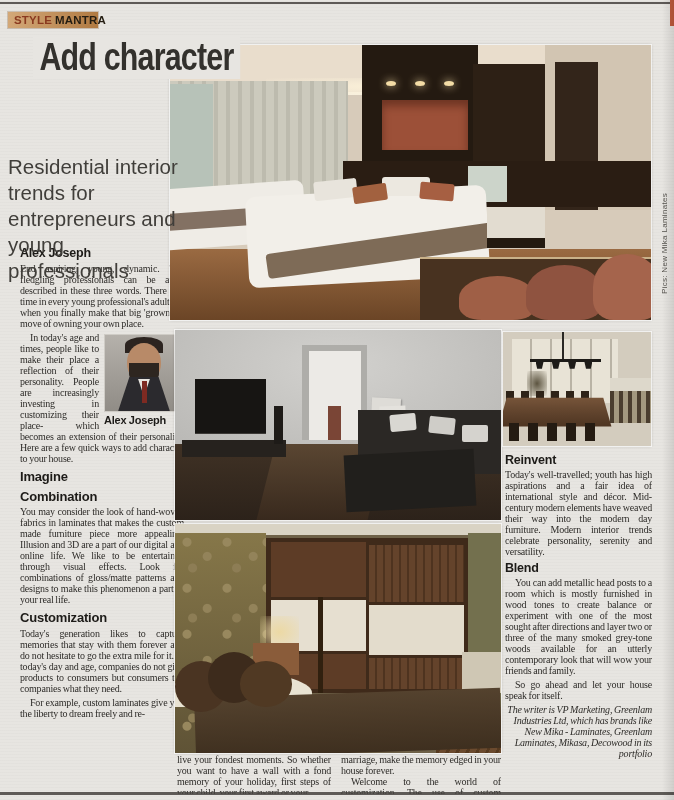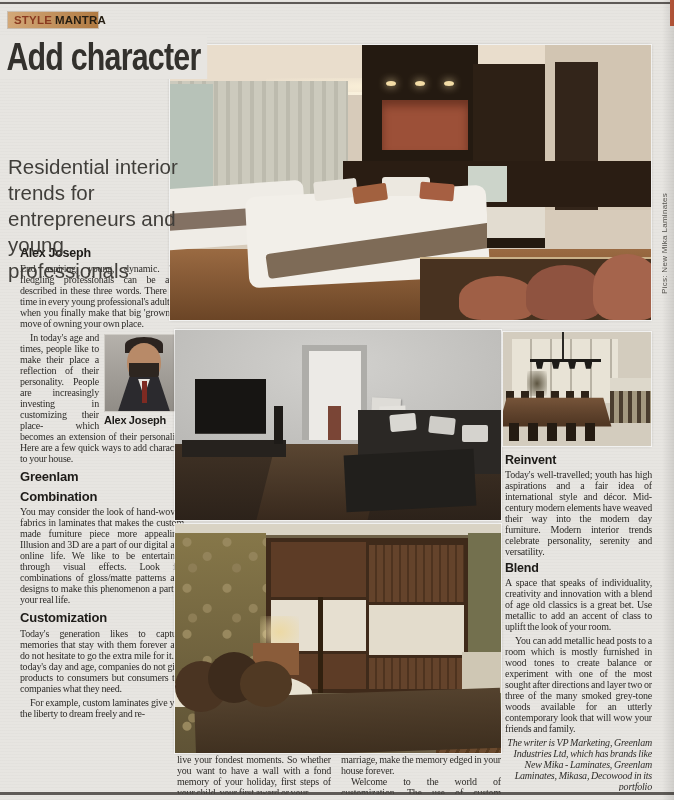--- a/index.html
+++ b/index.html
@@ -14,21 +14,21 @@
 
   
   .kicker{position:absolute;left:8px;top:12px;width:84px;height:16px;
           background:linear-gradient(90deg,#d3a878,#b07a42);display:flex;align-items:center;
           font-family:"Liberation Sans",sans-serif;font-weight:bold;font-size:11.5px;
           padding-left:6px;letter-spacing:.2px;box-shadow:0 0 0 1px rgba(120,80,40,.25);}
   .kicker .style{color:#8a3a20;margin-right:3px;}
   .kicker .mantra{color:#241d12;}
 
   
-  .headline{position:absolute;left:0;top:36px;z-index:3;}
+  .headline{position:absolute;left:0;top:36px;z-index:3;padding-left:33px;}
   .hl1{display:inline-block;background:#e7e5e1;padding:0 8px 0 8px;
        font-family:"Liberation Sans",sans-serif;font-weight:bold;font-size:38px;
        color:#33312d;letter-spacing:-1px;transform:scaleX(.80);transform-origin:left top;white-space:nowrap;}
   .hl2{display:inline-block;background:#e7e5e1;margin-top:2px;padding:2px 12px 4px 8px;
        font-family:"Liberation Sans",sans-serif;font-weight:bold;font-size:55px;
        color:#2b2926;letter-spacing:-2px;transform:scaleX(.72);transform-origin:left top;white-space:nowrap;}
 
   .standfirst{position:absolute;left:8px;top:154px;width:170px;z-index:2;
        font-family:"Liberation Sans",sans-serif;font-size:20.5px;line-height:26px;color:#403e3a;}
 
@@ -213,21 +213,21 @@
         <div class="hair"></div>
         <div class="head"></div>
         <div class="beard"></div>
         <div class="suit"></div>
         <div class="shirt"></div>
         <div class="tie"></div>
       </div>
       <div class="portrait-caption">Alex Joseph</div>
     </div>
     <p class="indent">In today's age and times, people like to make their place a reflection of their personality. People are increasingly investing in customizing their place- which becomes an extension of their personality. Here are a few quick ways to add character to your house.</p>
-    <h3 class="sec">Greenlam</h3>
+    <h3 class="sec">Imagine</h3>
     <h3 class="sec">Combination</h3>
     <p>You may consider the look of hand-woven fabrics in laminates that makes the custom made furniture piece more appealing. Illusion and 3D are a part of our digital and online life. We like to be entertained through visual effects. Look for combinations of gloss/matte patterns and designs to make this phenomenon a part of your real life.</p>
     <h3 class="sec">Customization</h3>
     <p>Today's generation likes to capture memories that stay with them forever and do not hesitate to go the extra mile for it. In today's day and age, companies do not give products to consumers but consumers tell companies what they need.</p>
     <p class="indent">For example, custom laminates give you the liberty to dream freely and re-</p>
   </div>
 
   <div class="photo living">
     <div class="wallshade"></div>
     <div class="doorframe"></div>
@@ -289,19 +289,19 @@
   </div>
   <div class="mid-col b body-text">
     <p style="margin-bottom:0">marriage, make the memory edged in your house forever.</p>
     <p class="indent">Welcome to the world of customization. The use of custom laminates pave</p>
   </div>
 
   <div class="right-col body-text">
     <h3 class="sec">Reinvent</h3>
     <p>Today's well-travelled; youth has high aspirations and a fair idea of international style and décor. Mid-century modern elements have weaved their way into the modern day furniture. Modern interior trends celebrate personality, serenity and versatility.</p>
     <h3 class="sec">Blend</h3>
-    <p>A space that speaks of individuality, creativity and innovation with a blend of age old classics is a great bet. Use metallic to add an accent of class to uplift the look of your room.</p>
     <p class="indent">You can add metallic head posts to a room which is mostly furnished in wood tones to create balance or experiment with one of the most sought after directions and layer two or three of the many smoked grey-tone woods available for an utterly contemporary look that will wow your friends and family.</p>
+    <p class="indent">So go ahead and let your house speak for itself.</p>
     <div class="credit">The writer is VP Marketing, Greenlam Industries Ltd, which has brands like New Mika - Laminates, Greenlam Laminates, Mikasa, Decowood in its portfolio</div>
   </div>
 
   <div class="bottom-rule"></div>
 </div>
 
 </body></html>

